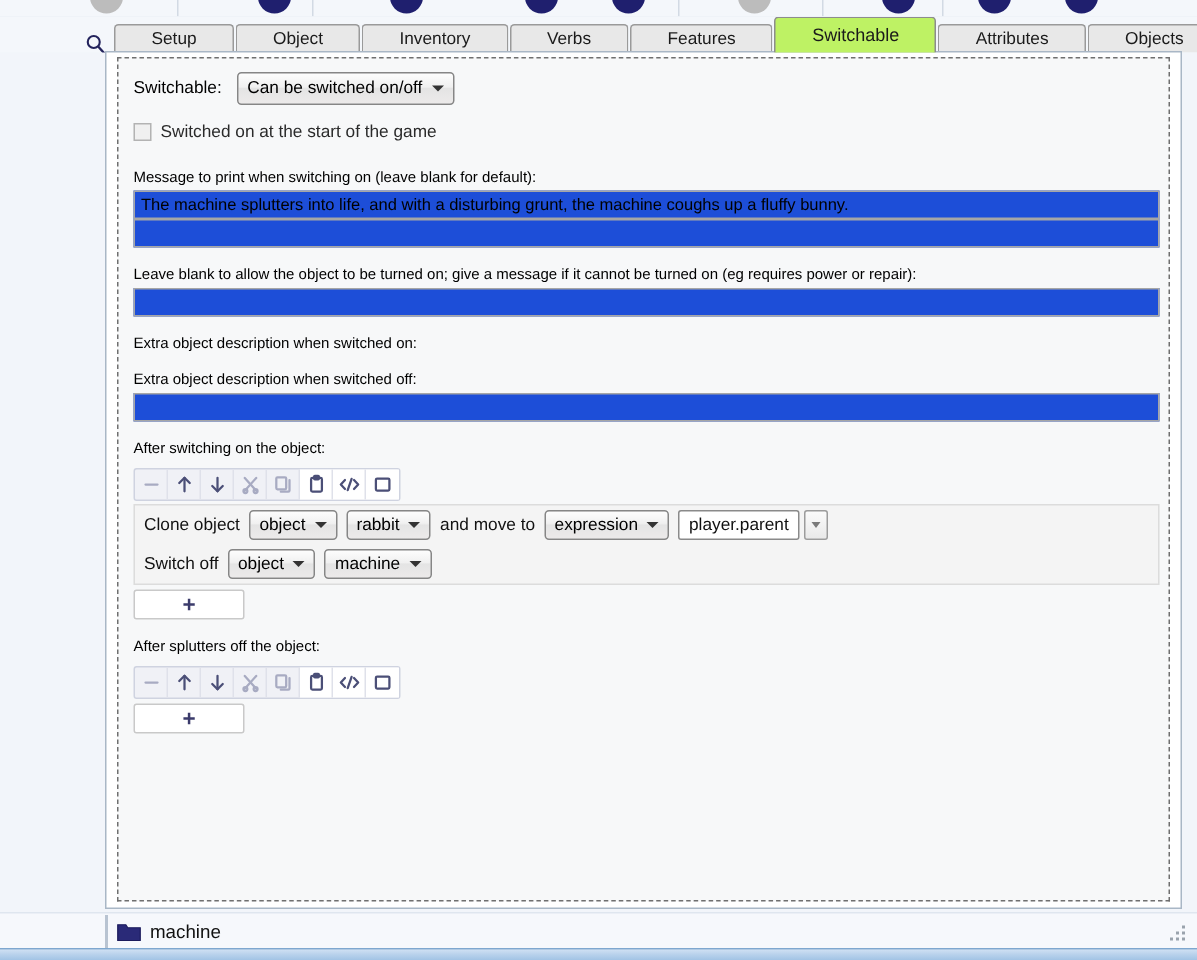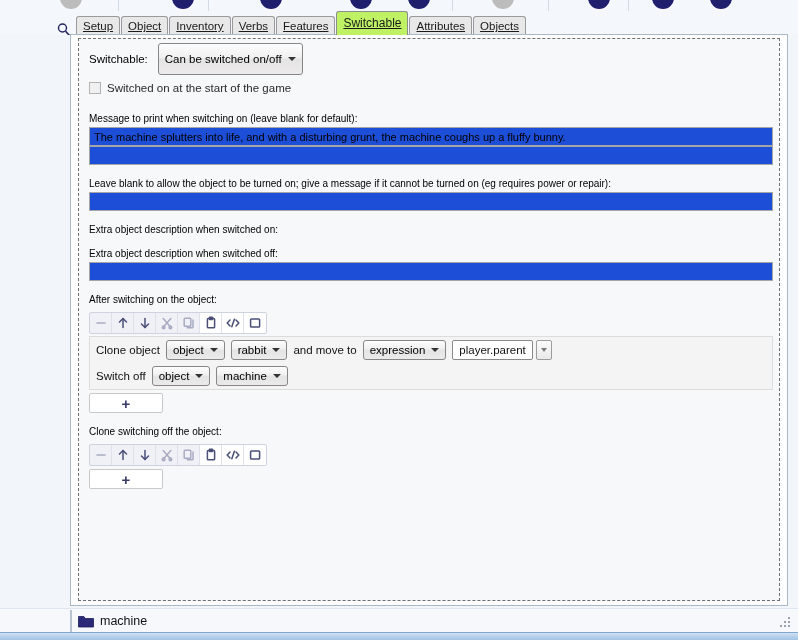--- a/index.html
+++ b/index.html
@@ -32,31 +32,30 @@
   .tabstrip {
     position: absolute; left: 0; top: 11px; width: 798px; height: 24px;
     background: #f4f7fb;
   }
   .search-icon {
     position: absolute; left: 56px; top: 11px; width: 16px; height: 16px;
   }
   .tabs { position: absolute; left: 76px; top: 0px; height: 24px; display: flex; align-items: flex-end; }
   .tab {
     height: 19px; line-height: 19px;
-    padding: 0 6px;
+    padding: 0 24px;
     margin-right: 1px;
     background: #e8e8e8;
     border: 1px solid #9a9a9a;
     border-bottom: none;
     border-radius: 3px 3px 0 0;
     color: #1a1a1a;
     font-size: 11.5px;
     white-space: nowrap;
     box-sizing: border-box;
-    text-decoration: underline;
   }
   .tab.active {
     height: 24px; line-height: 23px;
     background: #bef264;
     border-color: #8d8d8d;
     position: relative; z-index: 3;
     font-size: 12px;
   }
 
   
@@ -99,21 +98,21 @@
     white-space: nowrap;
   }
   .fakeselect .arrow {
     position: absolute; right: 6px; top: 50%;
     width: 0; height: 0;
     border-left: 4px solid transparent;
     border-right: 4px solid transparent;
     border-top: 4px solid #333;
     margin-top: -2px;
   }
-  .fakeselect.big { height: 32px; }
+  .fakeselect.big { height: 22px; }
 
   .checkrow { display: flex; align-items: center; height: 20px; margin-top: 8px; }
   .cbox {
     width: 12px; height: 12px;
     border: 1px solid #b3b3b3;
     background: #f0f0f0;
     margin-right: 6px;
     box-sizing: border-box;
   }
   .cbox-label { color: #2b2b2b; }
@@ -399,21 +398,21 @@
                 <span class="arrow"></span>
               </span>
               <span class="fakeselect">
                 <span>machine</span>
                 <span class="arrow"></span>
               </span>
             </div>
           </div>
         <div class="plus-btn">+</div>
 
-        <div class="field-label">Clone switching off the object:</div>
+        <div class="field-label">After splutters off the object:</div>
         <div class="script-toolbar" id="script-toolbar-off">
             <div class="sbtn dim">
               <svg width="14" height="14" viewBox="0 0 14 14">
                 <line x1="3" y1="7" x2="11" y2="7" stroke="currentColor" fill="none" stroke-width="1.5" stroke-linecap="round" stroke-linejoin="round"></line>
               </svg>
             </div>
             <div class="sbtn">
               <svg width="14" height="14" viewBox="0 0 14 14">
                 <line x1="7" y1="11.5" x2="7" y2="2.5" stroke="currentColor" fill="none" stroke-width="1.5" stroke-linecap="round" stroke-linejoin="round"></line>
                 <polyline points="3.5,6 7,2.5 10.5,6" stroke="currentColor" fill="none" stroke-width="1.5" stroke-linecap="round" stroke-linejoin="round"></polyline>

